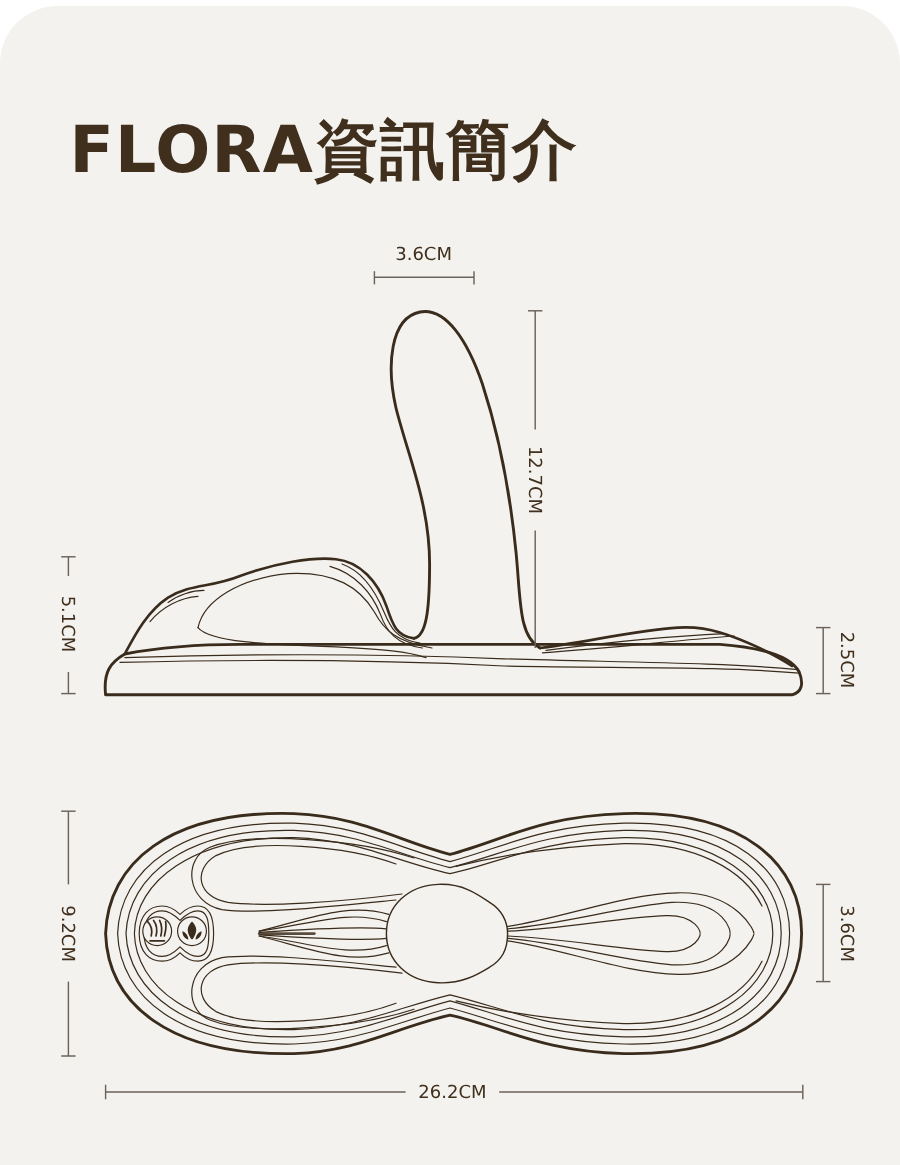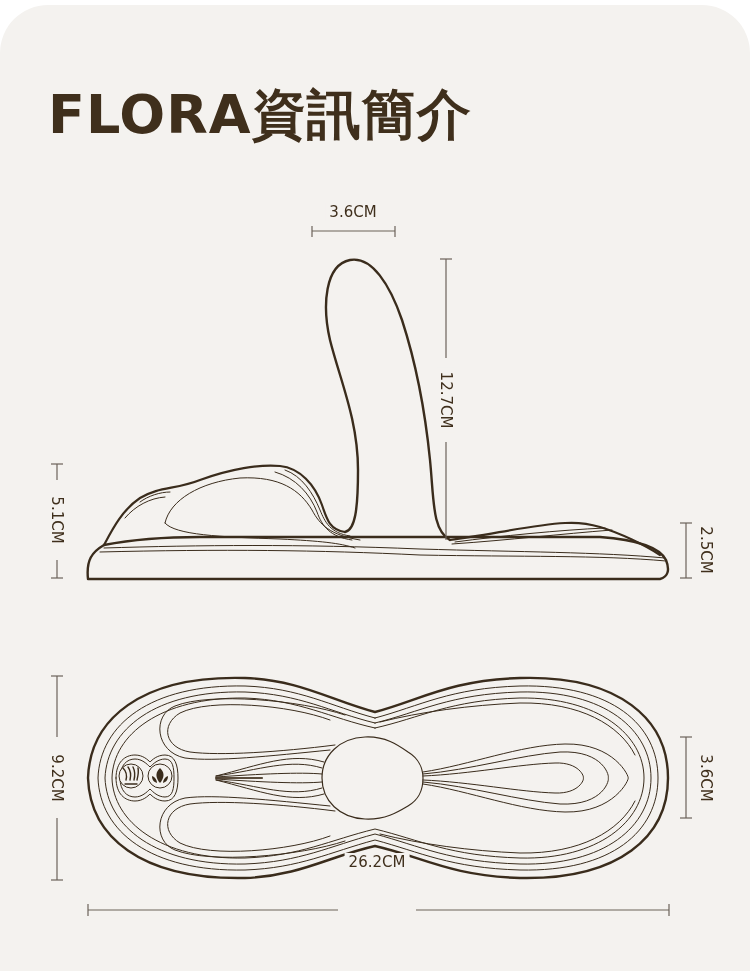--- a/index.html
+++ b/index.html
@@ -6,21 +6,21 @@
   body {
     width: 750px; height: 971px; background: #ffffff; overflow: hidden;
     position: relative;
     font-family: "DejaVu Sans", "Liberation Sans", sans-serif;
   }
   .card {
     position: absolute; left: 0; top: 5px; width: 750px; height: 966px;
     background: #f4f2ef; border-radius: 48px 48px 0 0;
   }
   .title {
-    position: absolute; left: 42px; top: 74px; margin: 6px;
+    position: absolute; left: 42px; top: 74px; margin: 16px;
     font-family: "DejaVu Sans", sans-serif; font-weight: bold;
     font-size: 54px; line-height: 70px; color: #3f2f1c; letter-spacing: 1px;
   }
   svg.drawing { position: absolute; left: 0; top: 0; }
   .dim-label {
     position: absolute; font-family: "DejaVu Sans", sans-serif;
     font-size: 15px; color: #3f2f1c; white-space: nowrap; line-height: 18px;
     background: #f4f2ef; padding: 0 4px;
   }
   .rot-cw { transform: translate(-50%, -50%) rotate(90deg); }
@@ -144,13 +144,13 @@
     <line x1="669" y1="904" x2="669" y2="916"></line>
   </g>
 </svg>
 
 <span class="dim-label rot-none" style="left:353px; top:212px;">3.6CM</span>
 <span class="dim-label rot-cw" style="left:446px; top:400px;">12.7CM</span>
 <span class="dim-label rot-cw" style="left:57px; top:520px;">5.1CM</span>
 <span class="dim-label rot-cw" style="left:706px; top:550px; background:transparent;">2.5CM</span>
 <span class="dim-label rot-cw" style="left:57px; top:778px;">9.2CM</span>
 <span class="dim-label rot-cw" style="left:706px; top:778px; background:transparent;">3.6CM</span>
-<span class="dim-label rot-none" style="left:377px; top:862px;">26.2CM</span>
+<span class="dim-label rot-none" style="left:377px; top:910px;">26.2CM</span>
 
 </body></html>

